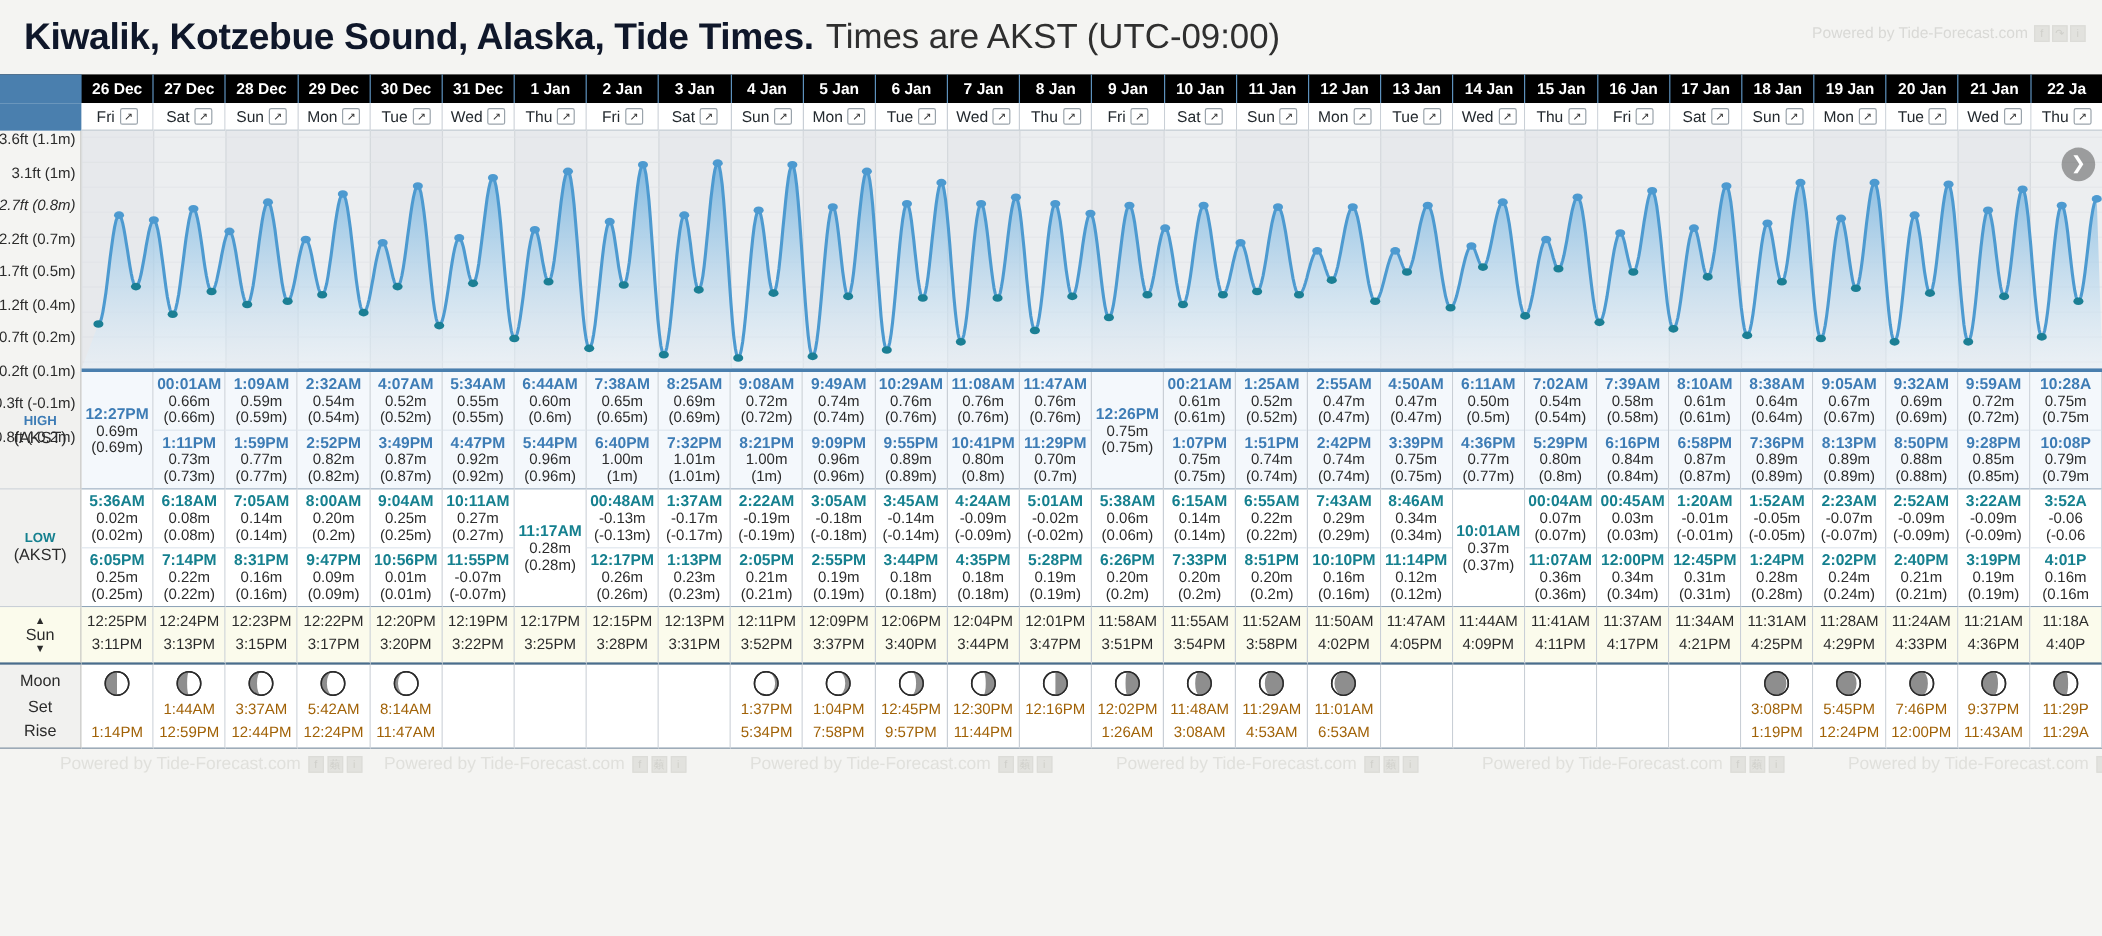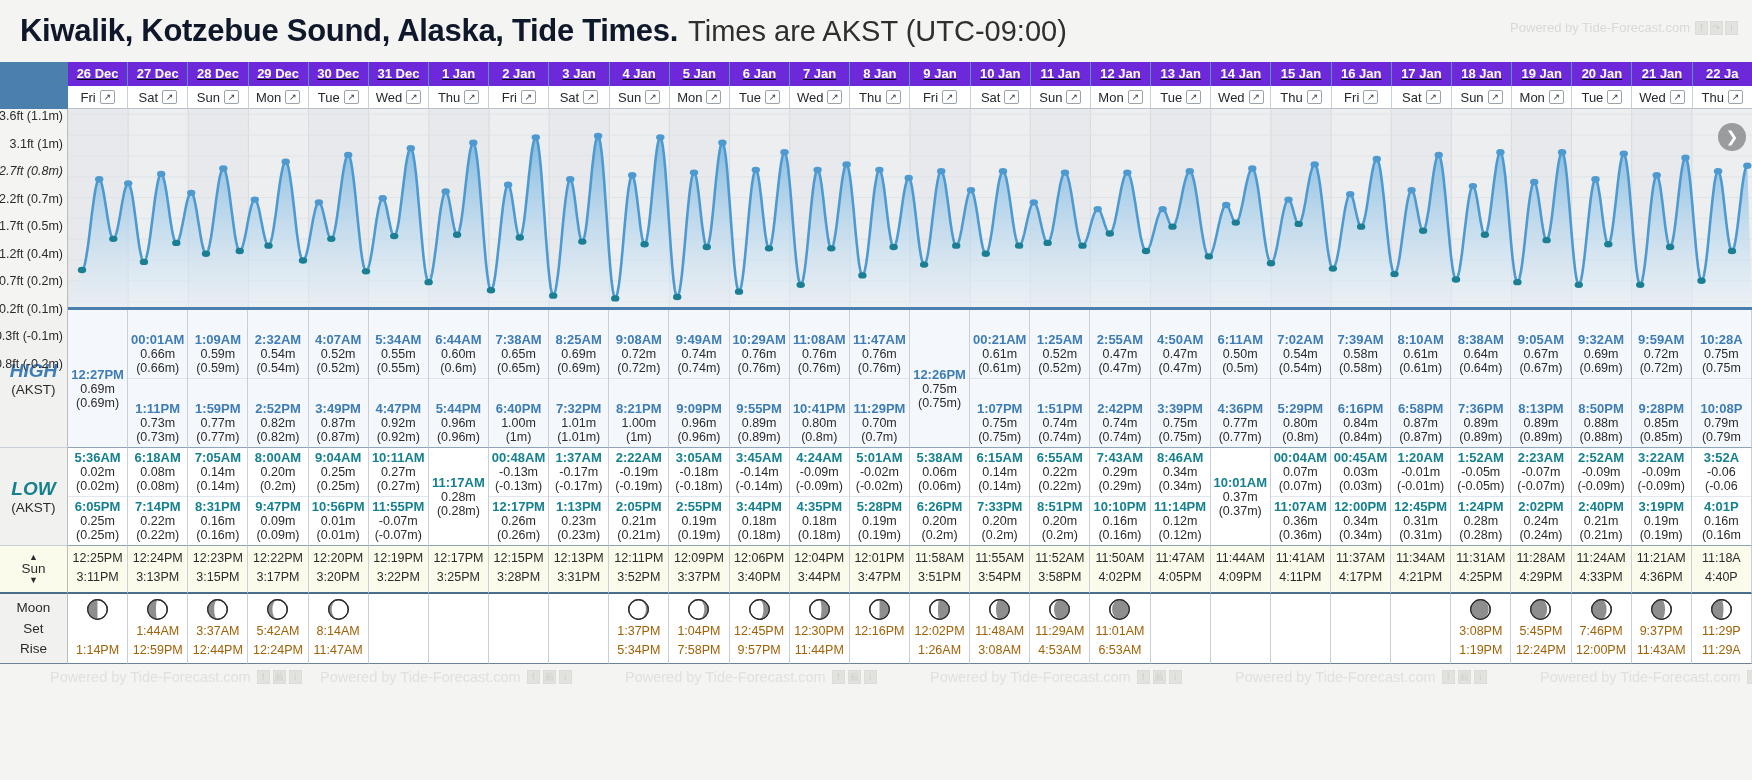--- a/index.html
+++ b/index.html
@@ -38,21 +38,21 @@
   }
 
   
   .grid { position:relative; display:flex; width:1752px; }
   .leftcol { width:68px; flex:0 0 68px; }
   .datacols { flex:1 1 auto; display:flex; min-width:0; }
   .daycol { flex:1 1 0; min-width:0; border-right:1px solid #c9cfd6; }
   .daycol:last-child { border-right:none; }
 
   
-  .row-date { background:#6d28d9; height:24px;text-decoration:underline; }
+  .row-date { background:#000000; height:24px; }
   .row-date .leftcol { background:#4a7fae; }
   .cell-date {
     color:#fff; font-size:13px; font-weight:bold;
     text-align:center; line-height:24px; white-space:nowrap;
     border-right:1px solid #5d91bd;
   }
   .row-dow { background:#fff; height:23px; }
   .row-dow .leftcol { background:#4a7fae; }
   .cell-dow {
     display:flex; align-items:center; justify-content:center; gap:4px;
@@ -85,37 +85,37 @@
   .plot svg { display:block; width:100%; height:100%; }
 
   
   .row-tide { display:flex; width:1752px; }
   .lbl {
     width:68px; flex:0 0 68px; background:#f1f1ef;
     border-right:1px solid #bdbdb9; border-bottom:1px solid #c9cfd6;
     display:flex; flex-direction:column; align-items:center;
     justify-content:center; text-align:center;
   }
-  .lbl-strong { font-size:19px; font-weight:bold;font-style:italic; }
+  .lbl-strong { font-size:11px; font-weight:bold; }
   .lbl-sub { font-size:13.5px; color:#2b2b2b; }
   .high .lbl-strong { color:#3d7cb5; }
   .low .lbl-strong { color:#15808f; }
 
   .tcells { flex:1 1 auto; display:flex; min-width:0; }
   .tcol {
     flex:1 1 0; min-width:0; border-right:1px solid #c9cfd6;
     border-bottom:1px solid #8fa4b8;
     display:flex; flex-direction:column; justify-content:center;
     background:#f4f8fc;
   }
   .low .tcol { background:#fff; }
   .tevt { padding:2px 0 3px; text-align:center; }
   .tevt + .tevt { border-top:1px solid #dfe6ee; }
   .tevt .tm { font-size:13px; font-weight:bold; white-space:nowrap; }
-  .high .tevt .tm { color:#3d7cb5;margin-top:20px; }
+  .high .tevt .tm { color:#3d7cb5; }
   .low .tevt .tm { color:#15808f; }
   .tevt .v1, .tevt .v2 { font-size:12.5px; color:#2b2b2b; white-space:nowrap; }
 
   
   .row-sun { display:flex; width:1752px; }
   .row-sun .lbl { background:#fbfbec; border-bottom:2px solid #4a6d8c; }
   .sunlabel { font-size:13.5px; color:#2b2b2b; line-height:1.0; }
   .arrow { font-size:9px; line-height:9px; color:#2b2b2b; }
   .scol {
     flex:1 1 0; min-width:0; background:#fbfbec;

